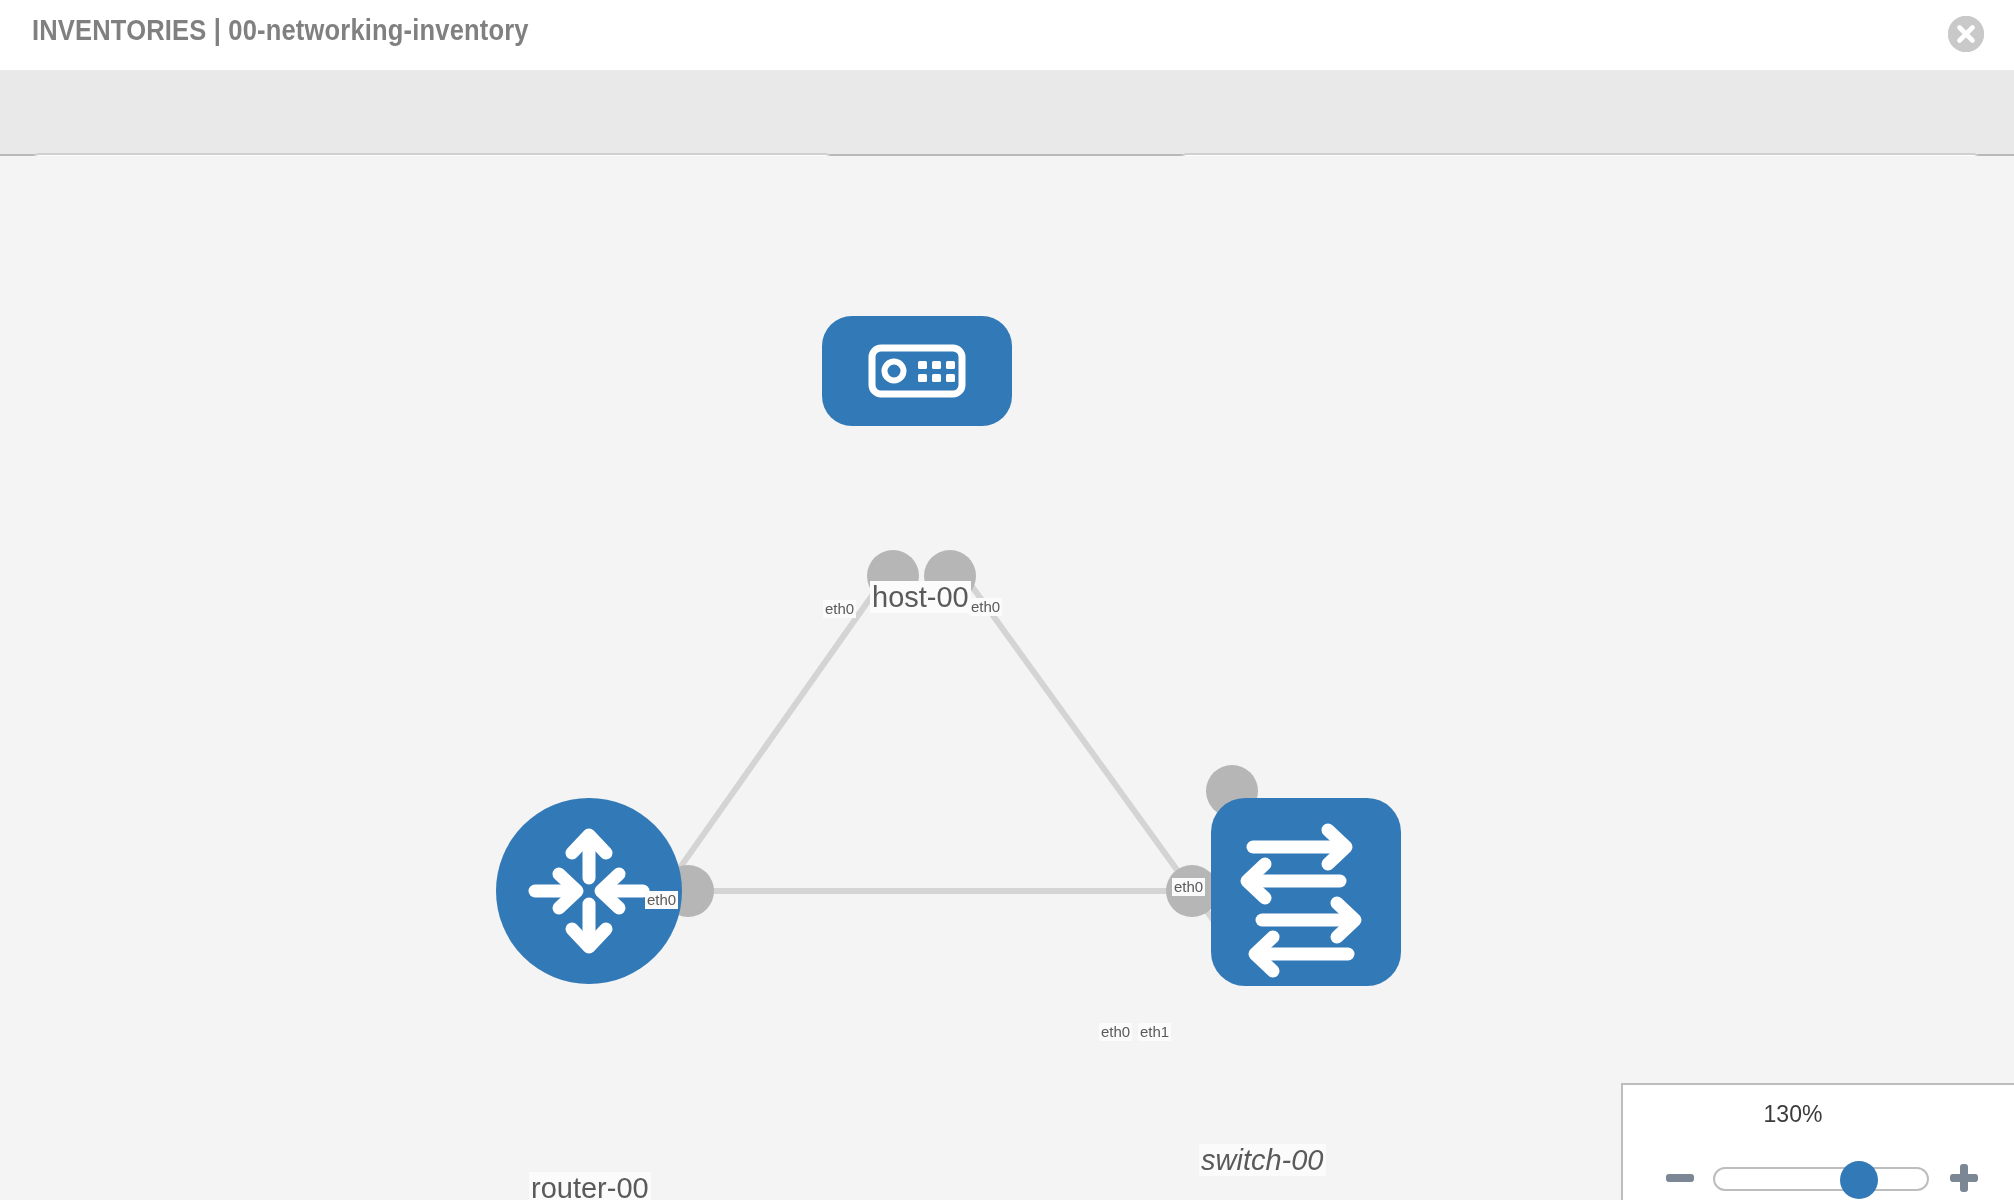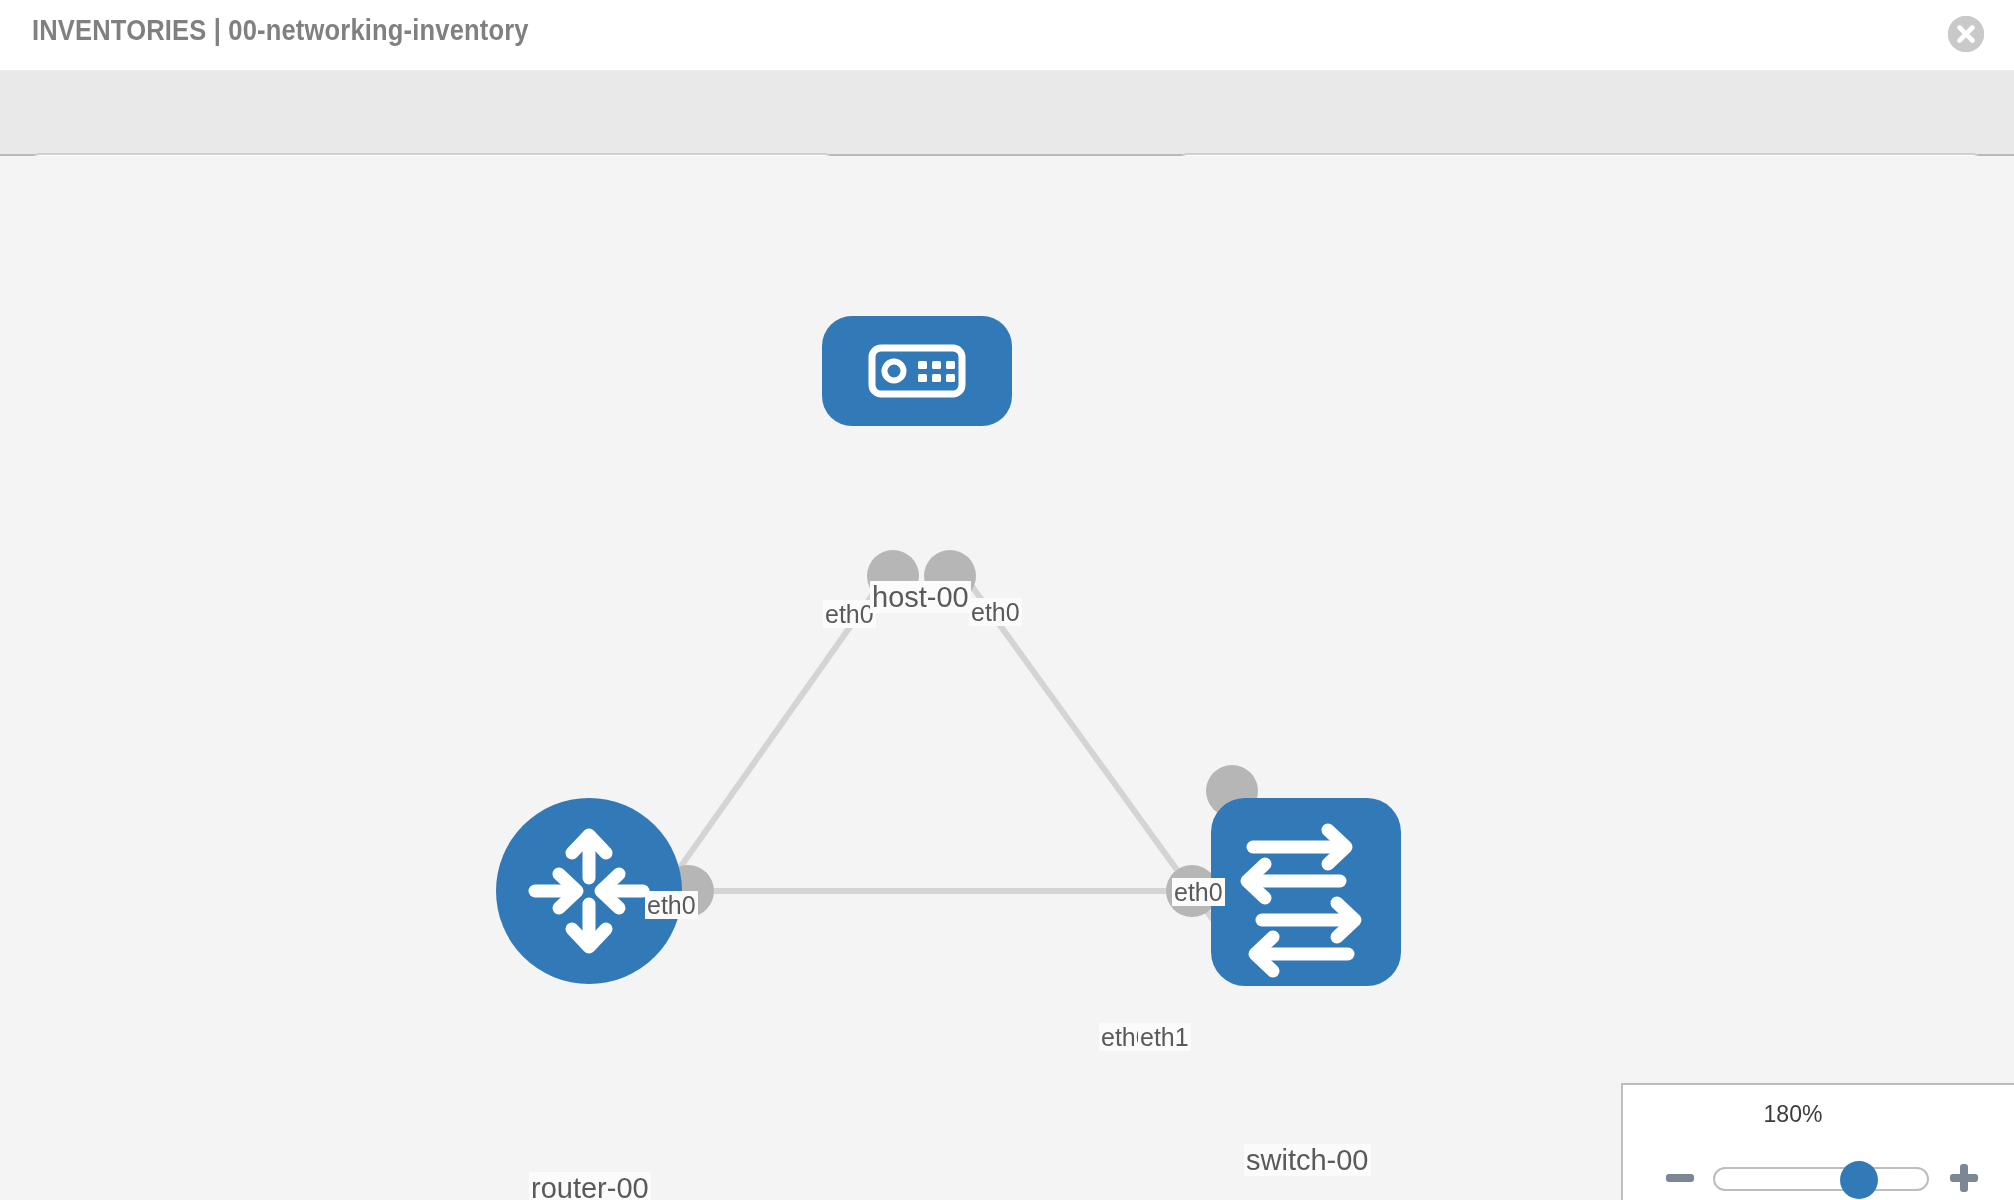--- a/index.html
+++ b/index.html
@@ -88,21 +88,21 @@
   
   .lbl {
     position: absolute;
     background: #fbfbfb;
     color: #5a5a5a;
     white-space: nowrap;
     line-height: 1.05;
     padding: 1px 2px;
   }
   .lbl-node { font-size: 29px; }
-  .lbl-port { font-size: 25px; }
+  .lbl-port { font-size: 15px; }
 
   
   .zoom-panel {
     position: absolute;
     left: 1621px; top: 1083px;
     width: 393px; height: 117px;
     background: #ffffff;
     border: 2px solid #bdbdbd;
     border-right: none; border-bottom: none;
   }
@@ -256,26 +256,26 @@
   <div class="lbl lbl-port" style="left:969px; top:442px;">eth0</div>
 
   <div class="lbl lbl-port" style="left:645px; top:735px;">eth0</div>
 
   <div class="lbl lbl-port" style="left:1172px; top:722px;">eth0</div>
 
   <div class="lbl lbl-port" style="left:1099px; top:867px;">eth0</div>
   <div class="lbl lbl-port" style="left:1114px; top:867px;margin-left:24px;">eth1</div>
 
   <div class="lbl lbl-node" style="left:529px; top:1016px;">router-00</div>
-  <div class="lbl lbl-node" style="left:1244px; top:988px;">switch-00</div>
+  <div class="lbl lbl-node" style="left:1199px; top:988px;font-style:italic;">switch-00</div>
 
 </div>
 
 <div class="zoom-panel">
-  <div class="zoom-level">180%</div>
+  <div class="zoom-level">130%</div>
 
   <div class="zoom-minus">
     <svg width="34" height="34" viewBox="0 0 34 34" aria-hidden="true">
       <rect x="3" y="13" width="28" height="8" rx="3" fill="#7b8794"></rect>
     </svg>
   </div>
 
   <div class="zoom-track">
     <div class="zoom-thumb"></div>
   </div>

